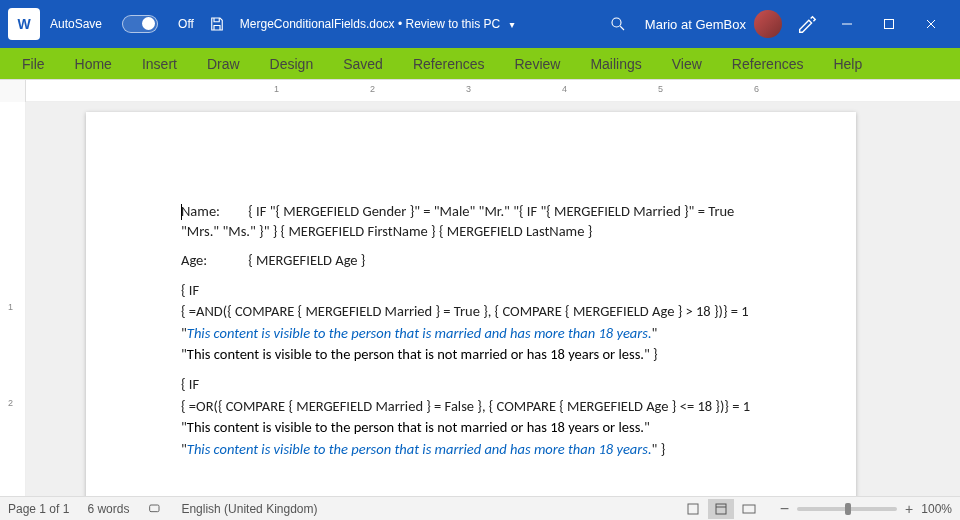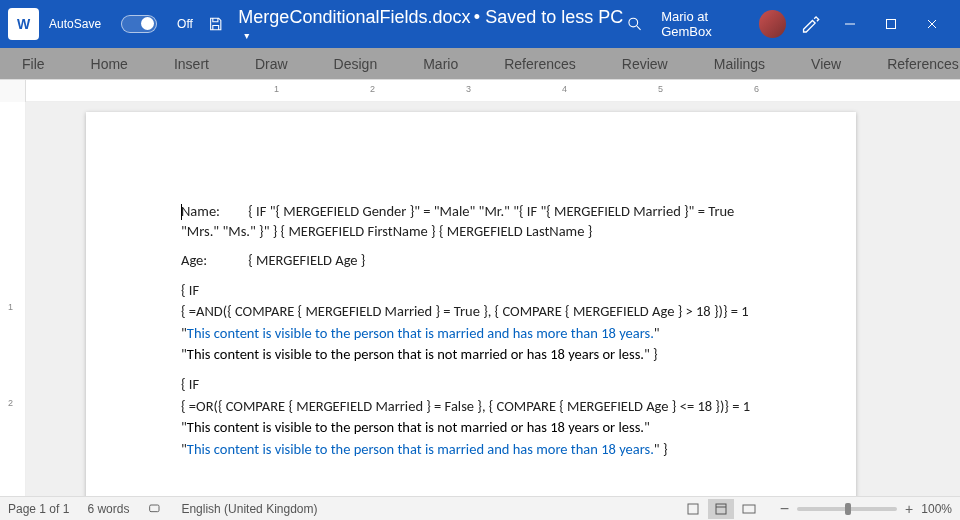--- a/index.html
+++ b/index.html
@@ -5,31 +5,31 @@
     * { box-sizing: border-box; margin: 0; padding: 0; }
     body { font-family: 'Segoe UI', sans-serif; width: 960px; height: 520px; overflow: hidden; background: #fff; position: relative; }
     
     
     .titlebar { height: 48px; background: #185abd; color: #fff; display: flex; align-items: center; padding: 0 8px; font-size: 12px; }
     .word-icon { width: 32px; height: 32px; background: #fff; color: #185abd; display: flex; align-items: center; justify-content: center; font-weight: bold; border-radius: 4px; font-size: 14px; margin-right: 10px; }
     .autosave { display: flex; align-items: center; gap: 20px; margin-right: 14px; }
     .toggle { width: 36px; height: 18px; background: rgba(255,255,255,0.15); border: 1px solid rgba(255,255,255,0.6); border-radius: 10px; position: relative; }
     .toggle-knob { position: absolute; right: 2px; top: 1px; width: 13px; height: 13px; background: #fff; border-radius: 50%; }
     .save-icon { width: 18px; height: 18px; margin-right: 14px; }
-    .filename { font-size: 18px; }
+    .filename { font-size: 12px; }
     .filename-chevron { margin-left: 6px; font-size: 10px; }
     .titlebar-spacer { flex: 1; }
     .search-icon { margin-right: 18px; }
-    .user { display: flex; align-items: center; margin-right: 14px; font-size: 13px; }
+    .user { display: flex; align-items: center; gap: 8px; margin-right: 14px; font-size: 13px; }
     .avatar { width: 28px; height: 28px; border-radius: 50%; background: linear-gradient(135deg, #c94f4f, #7b3030); }
     .pen-icon { margin-right: 8px; }
     .win-btn { width: 42px; height: 48px; display: flex; align-items: center; justify-content: center; }
     
     
-    .ribbon { height: 32px; background: #a3a3a3; display: flex; align-items: center; border-bottom: 1px solid #ddd; padding: 0 8px; gap: 18px; }
+    .ribbon { height: 32px; background: #84cc16; display: flex; align-items: center; border-bottom: 1px solid #ddd; padding: 0 8px; gap: 2px; }
     .tab { padding: 6px 14px; font-size: 14px; color: #444; cursor: pointer; border-radius: 4px; }
     .ribbon-spacer { flex: 1; }
     .share-btn { background: #185abd; color: #fff; padding: 5px 14px; border-radius: 4px; font-size: 13px; display: flex; align-items: center; gap: 5px; }
     
     
     .ruler-area { height: 22px; background: #f9f9f9; display: flex; }
     .ruler-corner { width: 26px; border-right: 1px solid #ddd; }
     .ruler-h { flex: 1; position: relative; background: #fff; border-bottom: 1px solid #eee; }
     .ruler-bg { position: absolute; left: 68px; right: 20px; top: 4px; height: 14px; background: #fff; }
     .ruler-tick { position: absolute; top: 4px; font-size: 9px; color: #888; }
@@ -38,21 +38,21 @@
     .doc-area { position: absolute; top: 102px; left: 0; right: 0; bottom: 24px; display: flex; background: #f0f0f0; }
     .ruler-v { width: 26px; background: #fff; border-right: 1px solid #eee; position: relative; }
     .ruler-v-bg { position: absolute; top: 10px; bottom: 10px; left: 6px; width: 14px; background: #fff; }
     .v-tick { position: absolute; left: 8px; font-size: 9px; color: #888; }
     .page-viewport { flex: 1; overflow: hidden; padding: 10px 0 0 60px; }
     .page { width: 770px; background: #fff; box-shadow: 0 1px 4px rgba(0,0,0,0.25); padding: 90px 85px 40px 95px; min-height: 500px; }
     .doc-text { font-family: 'Calibri', 'Segoe UI', sans-serif; font-size: 14.5px; line-height: 1.35; color: #222; }
     .para { margin-bottom: 10px; }
     .para.tight { margin-bottom: 2px; }
     .label { display: inline-block; min-width: 64px; }
-    .blue { color: #0563c1; }
+    .blue { color: #0563c1; font-style: italic; }
     .green { color: #000000; }
     .cursor-caret { display: inline-block; width: 1px; height: 16px; background: #000; vertical-align: text-bottom; margin-right: -1px; }
     
     
     .statusbar { position: absolute; bottom: 0; left: 0; right: 0; height: 24px; background: #f3f3f3; border-top: 1px solid #ddd; display: flex; align-items: center; font-size: 12px; color: #555; padding: 0 8px; gap: 18px; }
     .statusbar-spacer { flex: 1; }
     .view-btns { display: flex; gap: 2px; }
     .view-btn { width: 26px; height: 20px; display: flex; align-items: center; justify-content: center; }
     .view-btn.active { background: #d0d0d0; }
     .zoom { display: flex; align-items: center; gap: 8px; }
@@ -72,21 +72,21 @@
       <div class="toggle-knob"></div>
     </div>
     <span>Off</span>
   </div>
   <svg class="save-icon" viewBox="0 0 24 24">
       <path class="icon-svg" d="M5 4h11l3 3v13H5V4z M8 4v5h7V4 M8 14h8v6H8z"></path>
     </svg>
   <div>
     <span class="filename">MergeConditionalFields.docx</span>
     <span class="filename"> • </span>
-    <span class="filename">Saved to less PC</span>
+    <span class="filename">Review to this PC</span>
     <span class="filename-chevron">▾</span>
   </div>
   <div class="titlebar-spacer"></div>
   <svg width="18" height="18" viewBox="0 0 24 24" class="search-icon">
       <circle class="icon-svg" cx="10" cy="10" r="6"></circle>
       <path class="icon-svg" d="M15 15l5 5"></path>
     </svg>
   <div class="user">
     <span>Mario at GemBox</span>
     <div class="avatar"></div>
@@ -110,21 +110,21 @@
       </svg>
     </div>
 </div>
 
 <div class="ribbon">
   <div class="tab">File</div>
   <div class="tab">Home</div>
   <div class="tab">Insert</div>
   <div class="tab">Draw</div>
   <div class="tab">Design</div>
-  <div class="tab">Mario</div>
+  <div class="tab">Saved</div>
   <div class="tab">References</div>
   <div class="tab">Review</div>
   <div class="tab">Mailings</div>
   <div class="tab">View</div>
   <div class="tab">References</div>
   <div class="tab">Help</div>
   <div class="ribbon-spacer"></div>
 </div>
 
 <div class="ruler-area">

